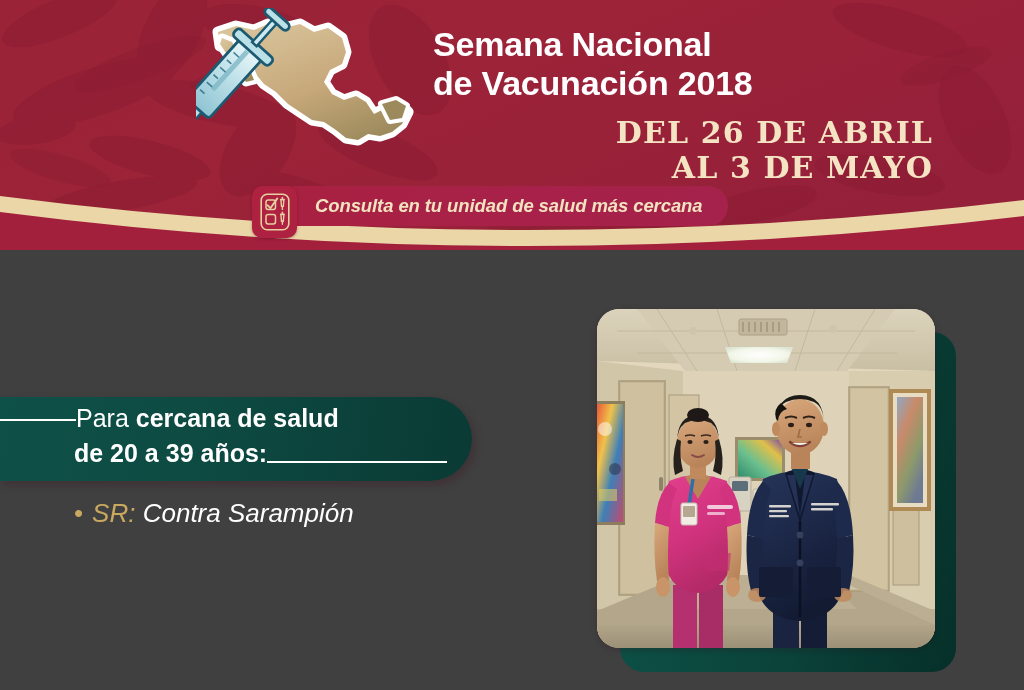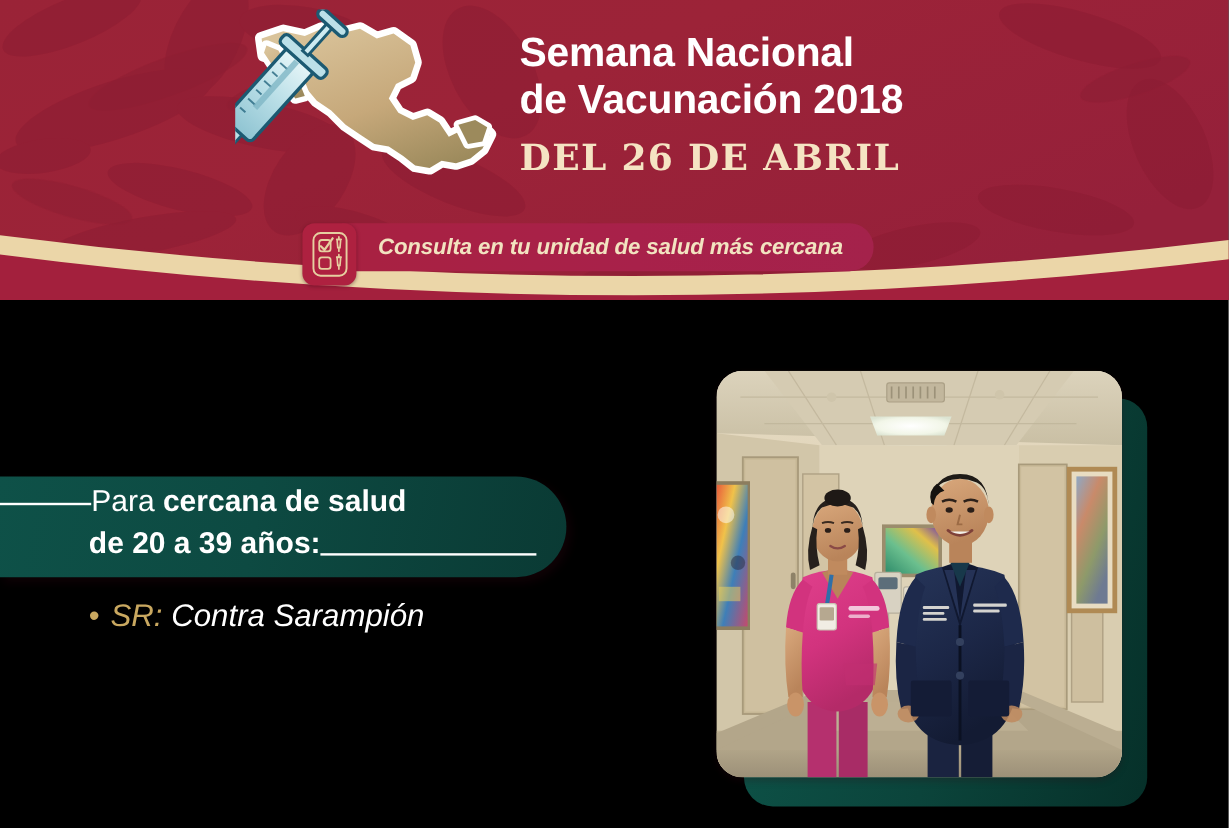--- a/index.html
+++ b/index.html
@@ -6,21 +6,21 @@
   html, body {
     margin: 0;
     padding: 0;
     background: #ffffff;
   }
   #poster {
     position: relative;
     width: 1024px;
     height: 690px;
     overflow: hidden;
-    background: #000000;
+    background: #404040;
     font-family: "Liberation Sans", sans-serif;
     -webkit-font-smoothing: antialiased;
   }
 
   
   .header-band {
     position: absolute;
     left: 0; top: 0;
     width: 1024px;
     height: 250px;
@@ -67,20 +67,21 @@
   }
   .title-dates {
     margin-top: 11px;
     font-family: "DejaVu Serif", serif;
     font-size: 30px;
     font-weight: bold;
     line-height: 1.17;
     color: #F5E4C3;
     letter-spacing: 1.1px;
     white-space: nowrap;
+    text-align: right;
   }
 
   
   .consulta-row {
     position: absolute;
     left: 252px; top: 186px;
     display: flex;
     align-items: flex-start;
     height: 48px;
   }
@@ -322,20 +323,21 @@
 
         <rect x="-10" y="-18" width="30" height="8" rx="4" fill="#BCE0E8" stroke="#1C5A72" stroke-width="2.8"></rect>
       </g>
     </svg>
   </div>
 
   <div class="title-block">
     <div class="title-main">Semana Nacional</div>
     <div class="title-main">de Vacunación 2018</div>
     <div class="title-dates">DEL 26 DE ABRIL</div>
+    <div class="title-dates" style="margin-top:0">AL 3 DE MAYO</div>
   </div>
 
   <div class="consulta-row">
     <div class="consulta-icon">
       <svg width="30" height="38" viewBox="0 0 30 38">
         <rect x="1.2" y="1.2" width="27.6" height="35.6" rx="6" fill="none" stroke="#E6CFA0" stroke-width="1.6"></rect>
 
         <rect x="6" y="7" width="9.5" height="9.5" rx="2.2" fill="none" stroke="#E6CFA0" stroke-width="1.5"></rect>
         <path d="M7.4 12.2 L10.4 15.2 L17.2 5.6" fill="none" stroke="#E6CFA0" stroke-width="1.9" stroke-linecap="round" stroke-linejoin="round"></path>
 

